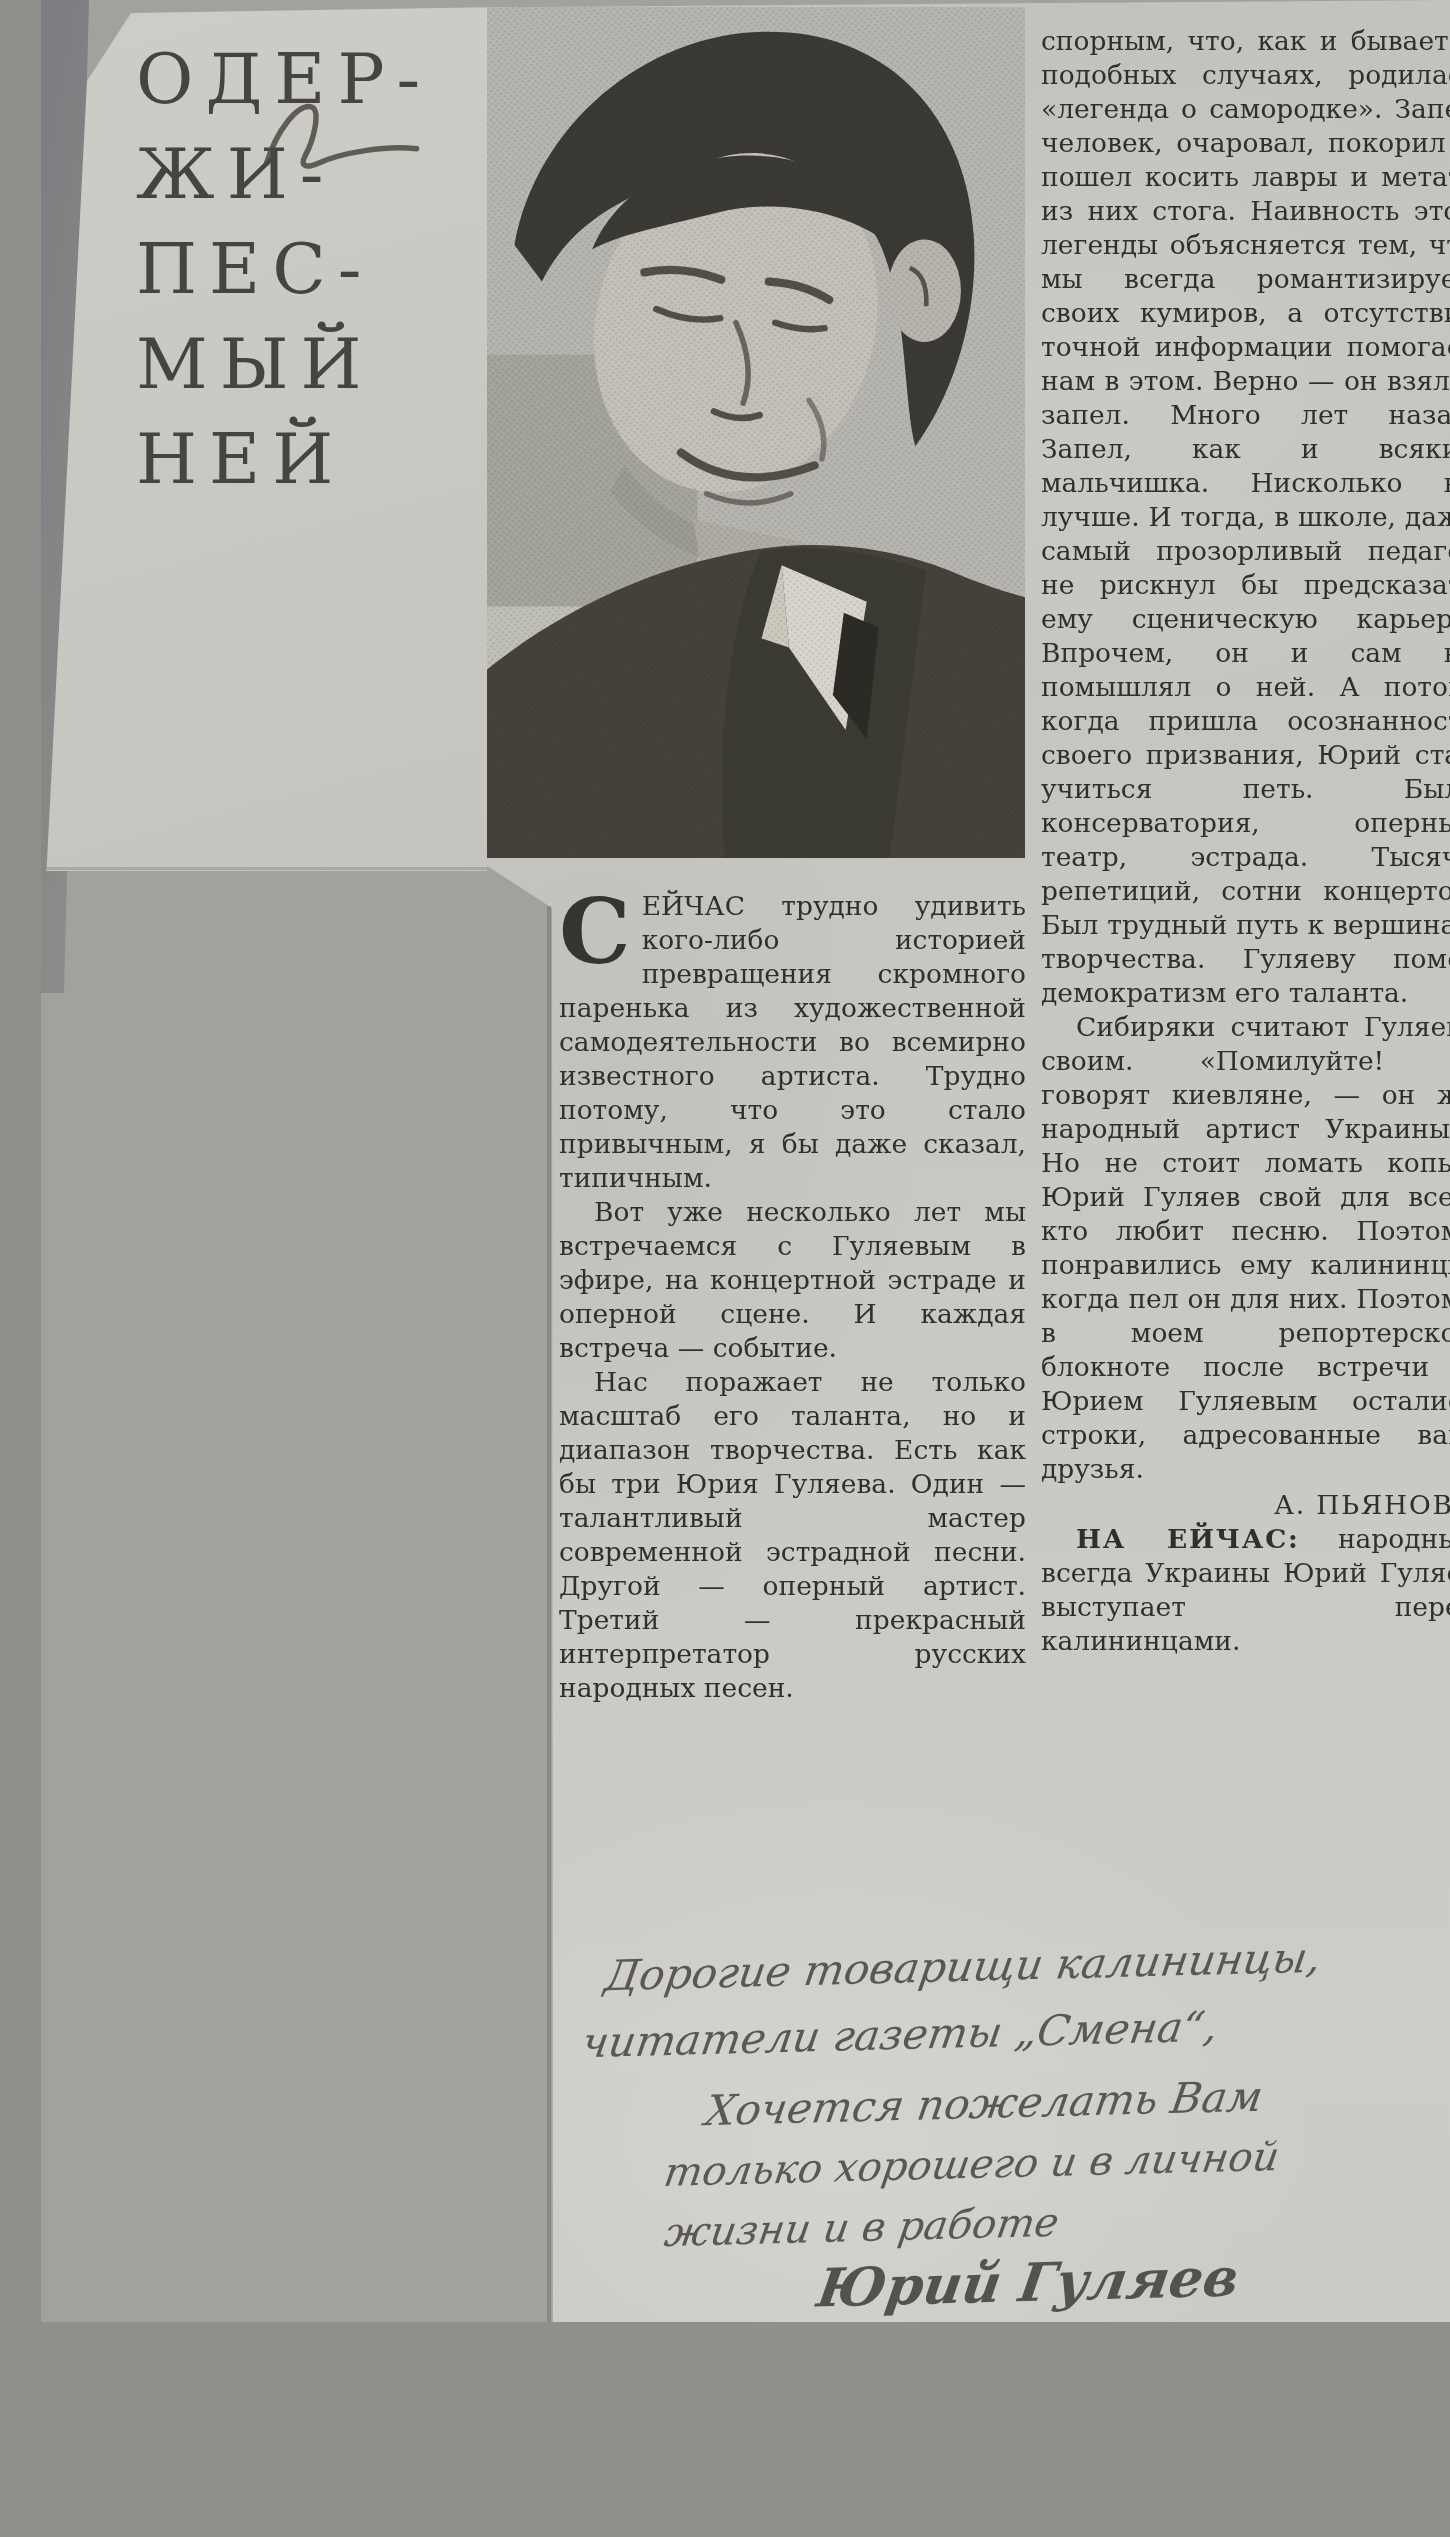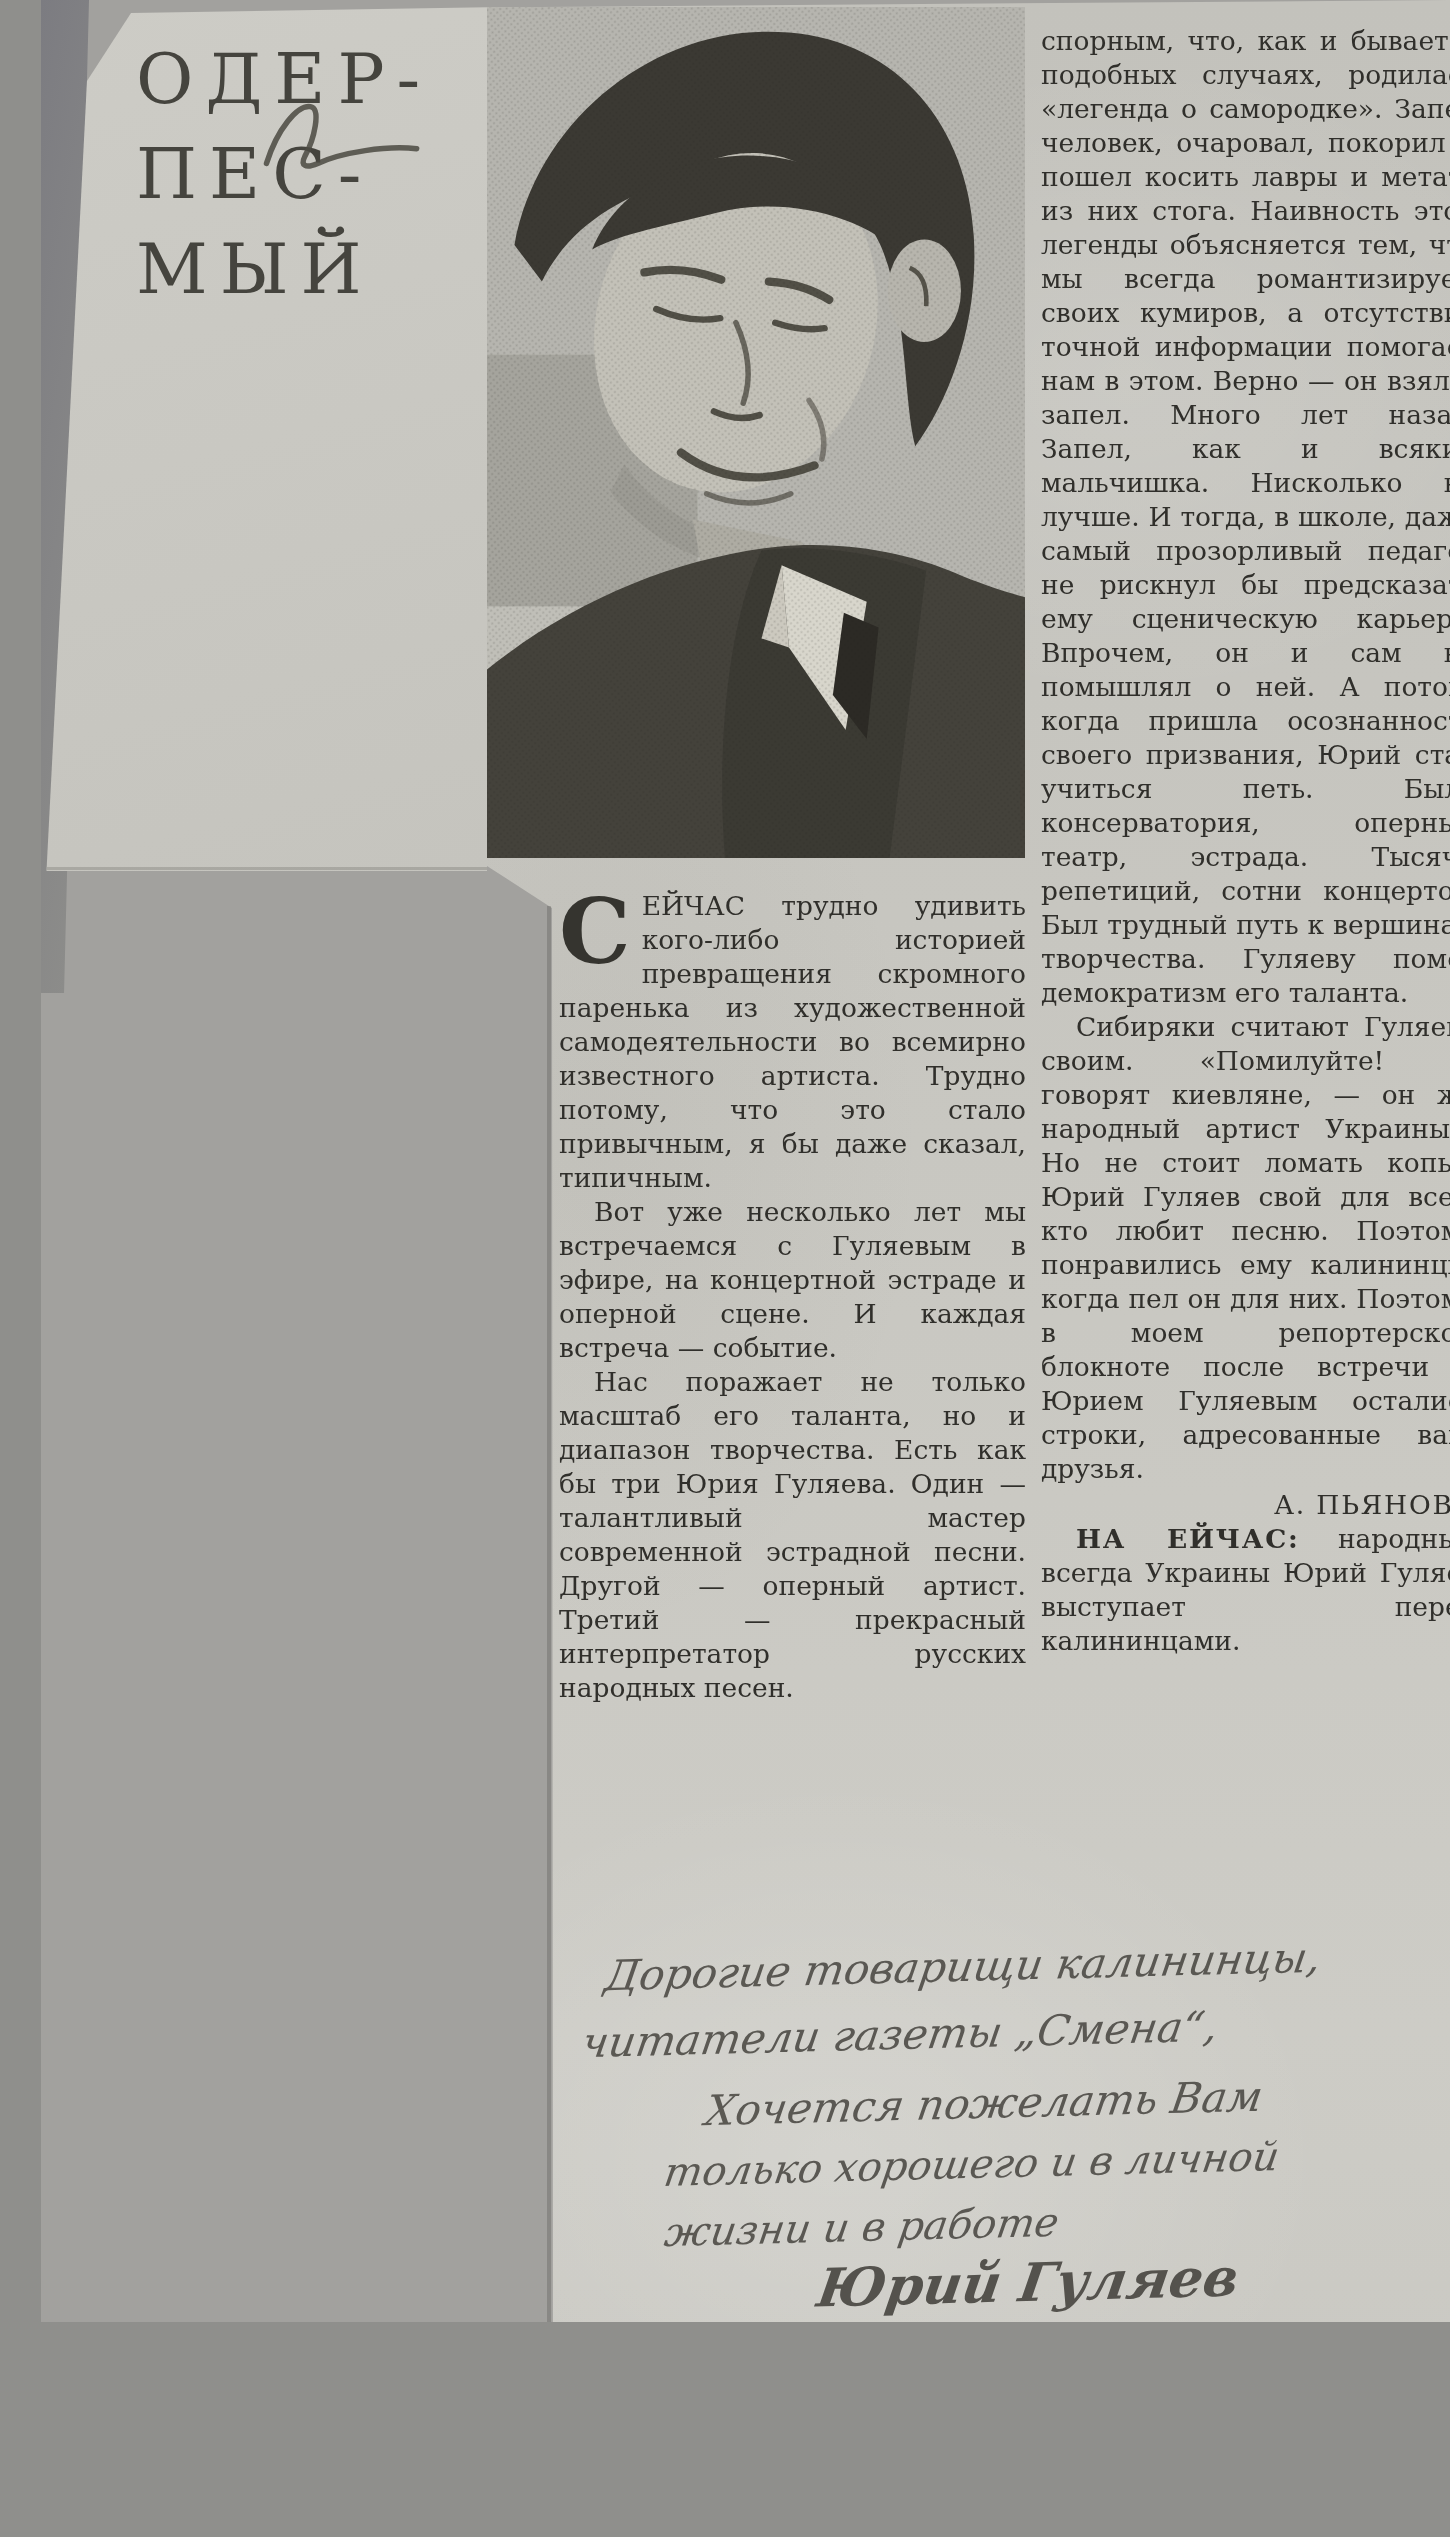--- a/index.html
+++ b/index.html
@@ -88,22 +88,24 @@
 </head>
 <body>
 
 <div id="canvas">
 
   <div class="dark-strip"></div>
 
   <div class="title-paper">
     <div class="headline">
       <div class="hl">ОДЕР-</div>
+      <div class="hl">ЖИ-</div>
       <div class="hl">ПЕС-</div>
       <div class="hl">МЫЙ</div>
+      <div class="hl">НЕЙ</div>
     </div>
     <svg class="checkmark" viewBox="0 0 190 95">
       <path d="M18,78 C30,40 52,14 66,16 C78,18 70,52 60,70 C55,80 60,84 74,78 C100,66 150,58 182,62" stroke="#4c4a42" stroke-width="6" fill="none" stroke-linecap="round"></path>
     </svg>
   </div>
 
   <div class="main-clipping">
 
     <div class="photo">
       <svg viewBox="0 0 588 930" preserveAspectRatio="none">

